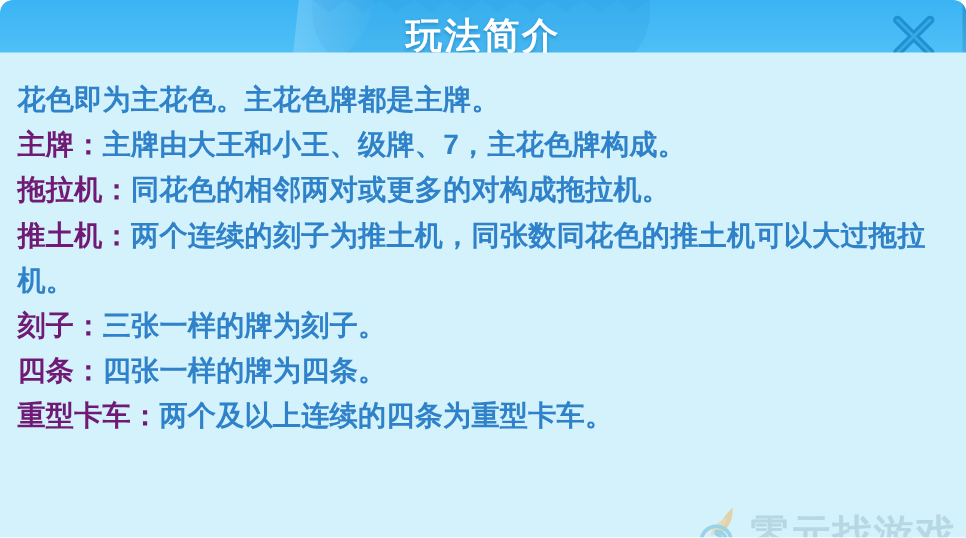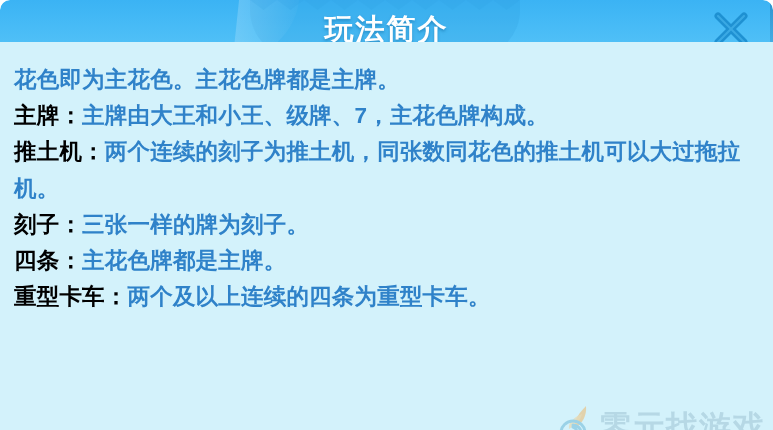--- a/index.html
+++ b/index.html
@@ -114,21 +114,21 @@
     line-height: 36.2px;
     color: #2f82c9;
     font-weight: bold;
     white-space: nowrap;
     letter-spacing: 0.2px;
   }
   .rule-line.wrap {
     white-space: normal;
   }
   .kw {
-    color: #000000;
+    color: #701a75;
   }
 
   
   #watermark {
     position: absolute;
     left: 556px;
     top: 358px;
     width: 217px;
     height: 72px;
     opacity: 0.55;
@@ -190,31 +190,34 @@
       <div class="rule-line">
         <span class="kw"></span><span>花色即为主花色。主花色牌都是主牌。</span>
       </div>
 
       <div class="rule-line">
         <span class="kw">主牌：</span><span>主牌由大王和小王、级牌、7，主花色牌构成。</span>
       </div>
 
 
 
+      <div class="rule-line">
+        <span class="kw">拖拉机：</span><span>同花色的相邻两对或更多的对构成拖拉机。</span>
+      </div>
 
       <div class="rule-line wrap">
         <span class="kw">推土机：</span><span>两个连续的刻子为推土机，同张数同花色的推土机可以大过拖拉机。</span>
       </div>
 
       <div class="rule-line">
         <span class="kw">刻子：</span><span>三张一样的牌为刻子。</span>
       </div>
 
       <div class="rule-line">
-        <span class="kw">四条：</span><span>主花色牌都是主牌。</span>
+        <span class="kw">四条：</span><span>四张一样的牌为四条。</span>
       </div>
 
       <div class="rule-line">
         <span class="kw">重型卡车：</span><span>两个及以上连续的四条为重型卡车。</span>
       </div>
 
     </div>
 
     <div id="watermark">
       <svg id="wm-logo" viewBox="0 0 46 44">

